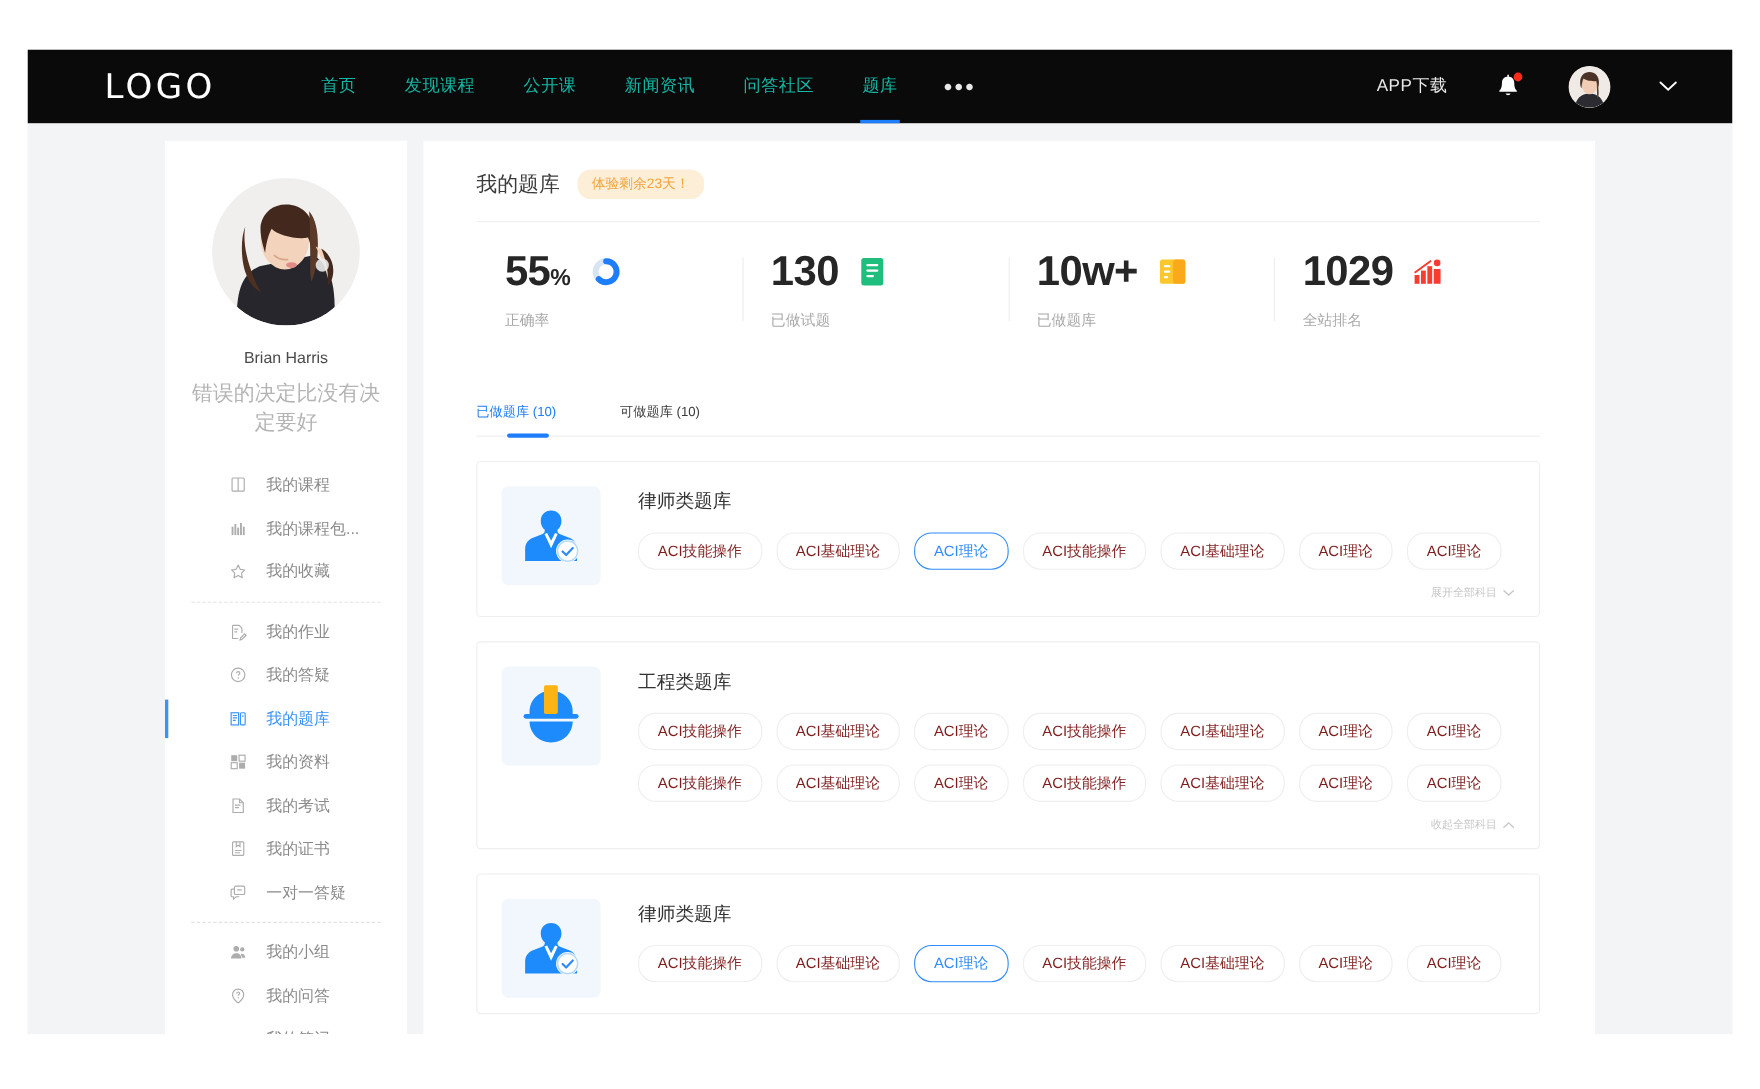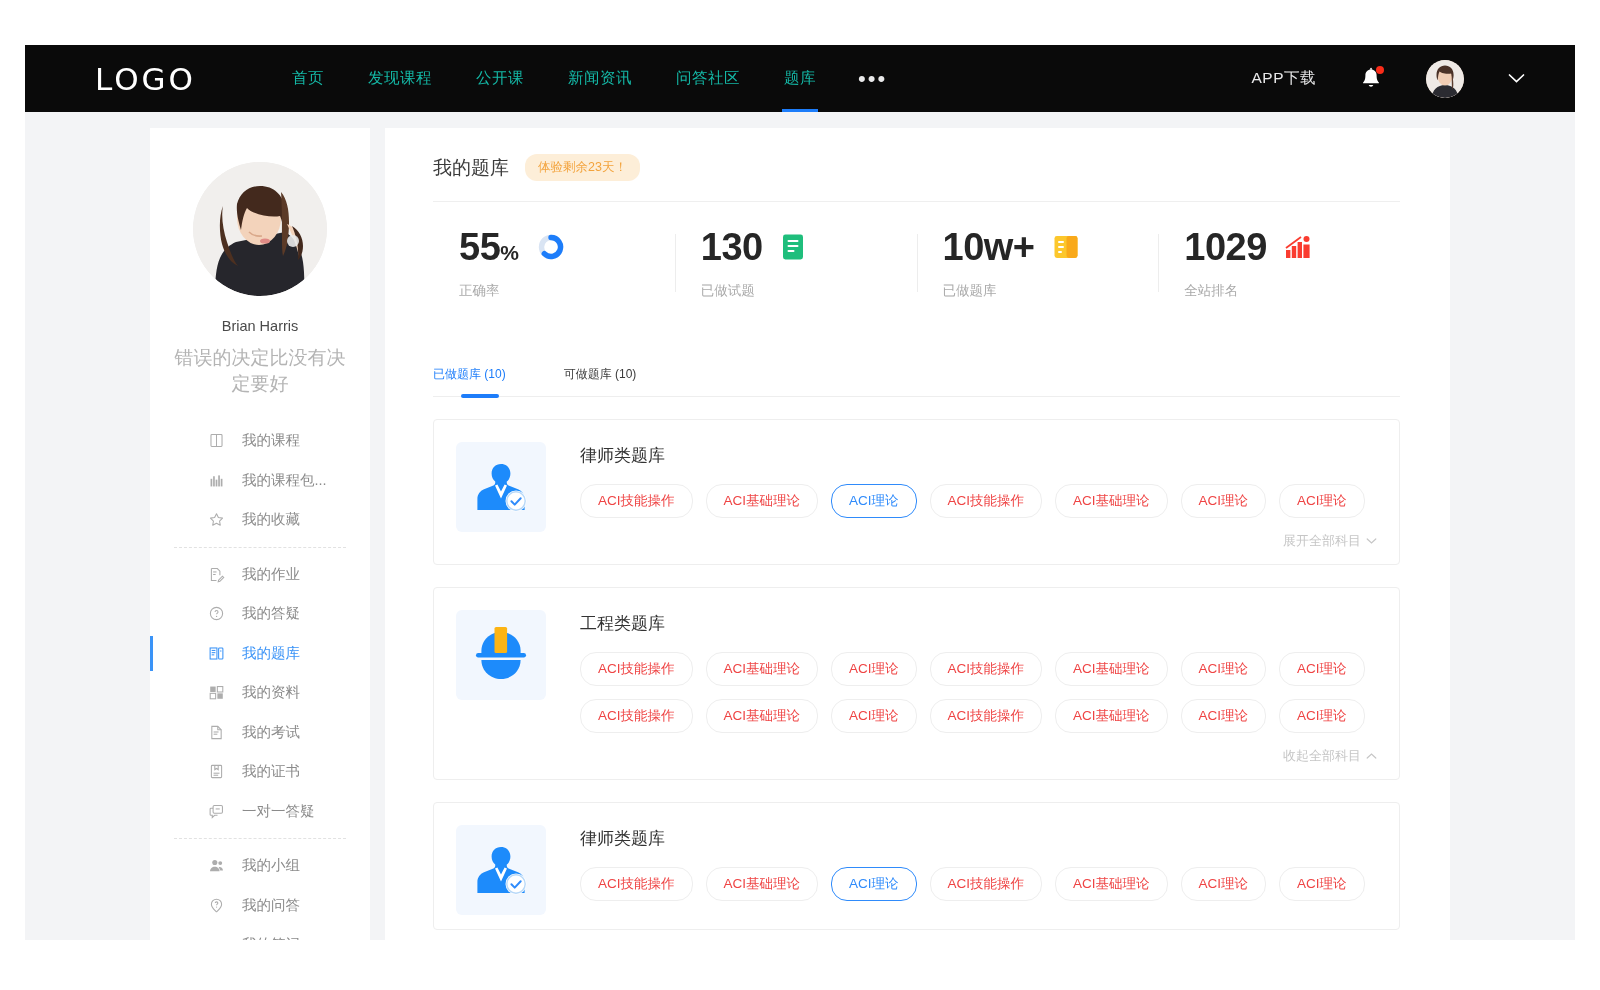--- a/index.html
+++ b/index.html
@@ -269,36 +269,36 @@
   .tag-row {
     display: flex;
     gap: 13px;
     margin-bottom: 13px;
   }
   .tag {
     border: 1px solid #eeeeee;
     border-radius: 16px;
     padding: 7px 17px;
     font-size: 13.5px;
-    color: #ef4444;
+    color: #7f1d1d;
     white-space: nowrap;
     cursor: pointer;
     background: #fff;
   }
   .tag.sel {
     border-color: #2f8bfb;
     color: #2f8bfb;
   }
   .card-foot {
     display: flex;
     justify-content: flex-end;
     align-items: center;
     gap: 5px;
     color: #c6c6c6;
-    font-size: 13px;
+    font-size: 10px;
     cursor: pointer;
     margin-top: 14px;
   }
 
   svg { display: block; }
 </style>
 </head>
 <body>
 
 <div class="page">

